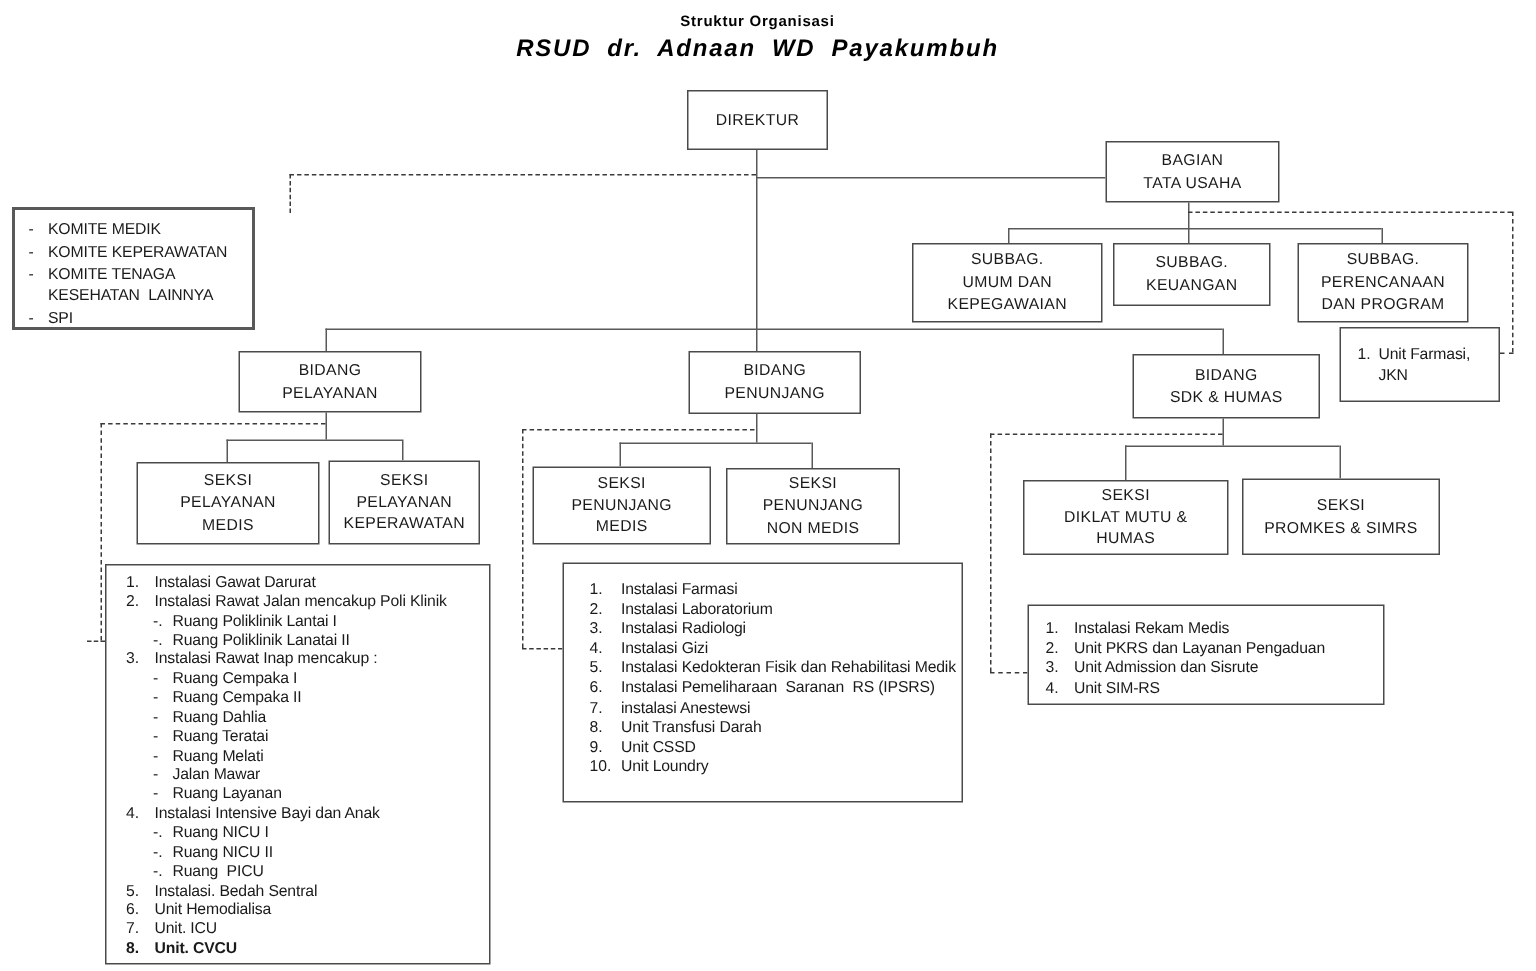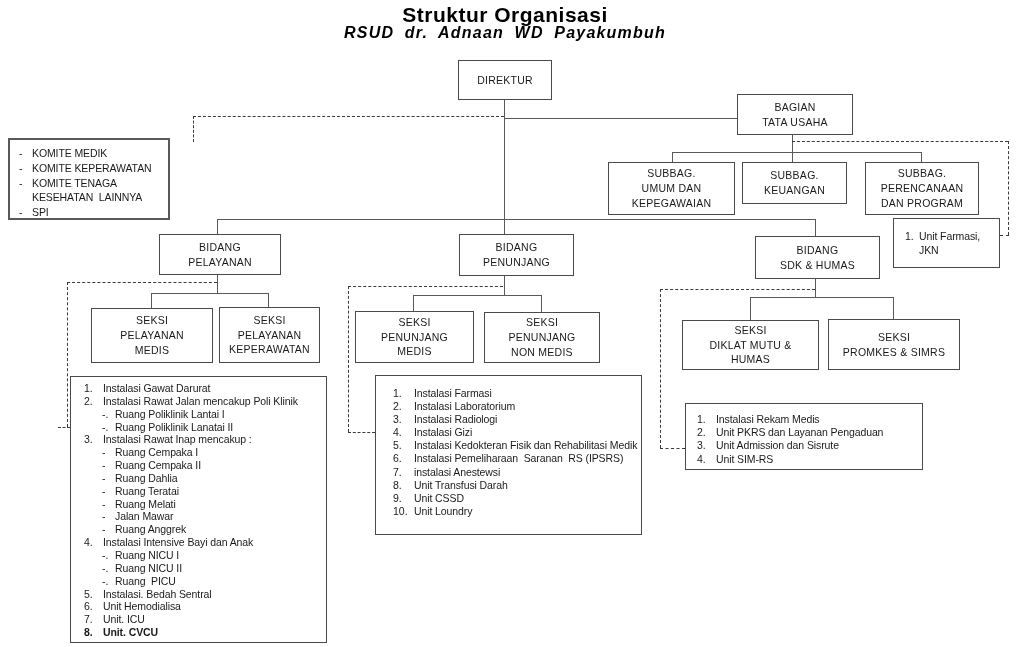--- a/index.html
+++ b/index.html
@@ -1,21 +1,21 @@
 <!DOCTYPE html>
 <html><head>
 <meta charset="utf-8">
 <style>
   html,body{margin:0;padding:0;background:#fff;}
   body{width:1024px;height:647px;position:relative;overflow:hidden;
        font-family:"Liberation Sans","DejaVu Sans",sans-serif;color:#111;}
   #canvas{position:absolute;left:0;top:0;width:1024px;height:647px;background:#fff;}
 
   .title{position:absolute;left:0;top:6px;width:1010px;text-align:center;font-weight:bold;color:#000;}
-  .title .t1{font-size:21px;line-height:18px;letter-spacing:.5px;}
+  .title .t1{font-size:10px;line-height:18px;letter-spacing:.5px;}
   .title .t2{font-size:16px;line-height:17px;letter-spacing:1.2px;word-spacing:5px;font-style:italic;}
 
   .node{position:absolute;border:1px solid #4a4a4a;background:#fff;
         display:flex;align-items:center;justify-content:center;text-align:center;
         font-size:10.5px;line-height:1.4;letter-spacing:.25px;color:#1a1a1a;}
   .node .label{white-space:pre-line;}
 
   .lbox{position:absolute;border:1px solid #4a4a4a;background:#fff;font-size:10.5px;color:#1a1a1a;}
   .li{display:flex;align-items:flex-start;}
   .li .m{flex:0 0 19px;white-space:pre;}
@@ -231,21 +231,21 @@
         <div class="li ind">
           <span class="m">-</span>
           <span class="t">Ruang Melati</span>
         </div>
         <div class="li ind">
           <span class="m">-</span>
           <span class="t">Jalan Mawar</span>
         </div>
         <div class="li ind">
           <span class="m">-</span>
-          <span class="t">Ruang Anggrek</span>
+          <span class="t">Ruang Layanan</span>
         </div>
         <div class="li">
           <span class="m">4.</span>
           <span class="t">Instalasi Intensive Bayi dan Anak</span>
         </div>
         <div class="li ind">
           <span class="m">-.</span>
           <span class="t">Ruang NICU I</span>
         </div>
         <div class="li ind">

